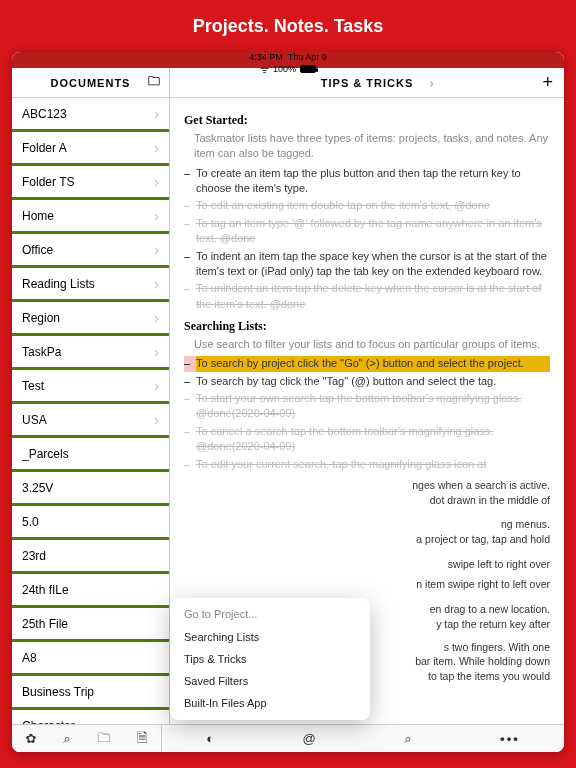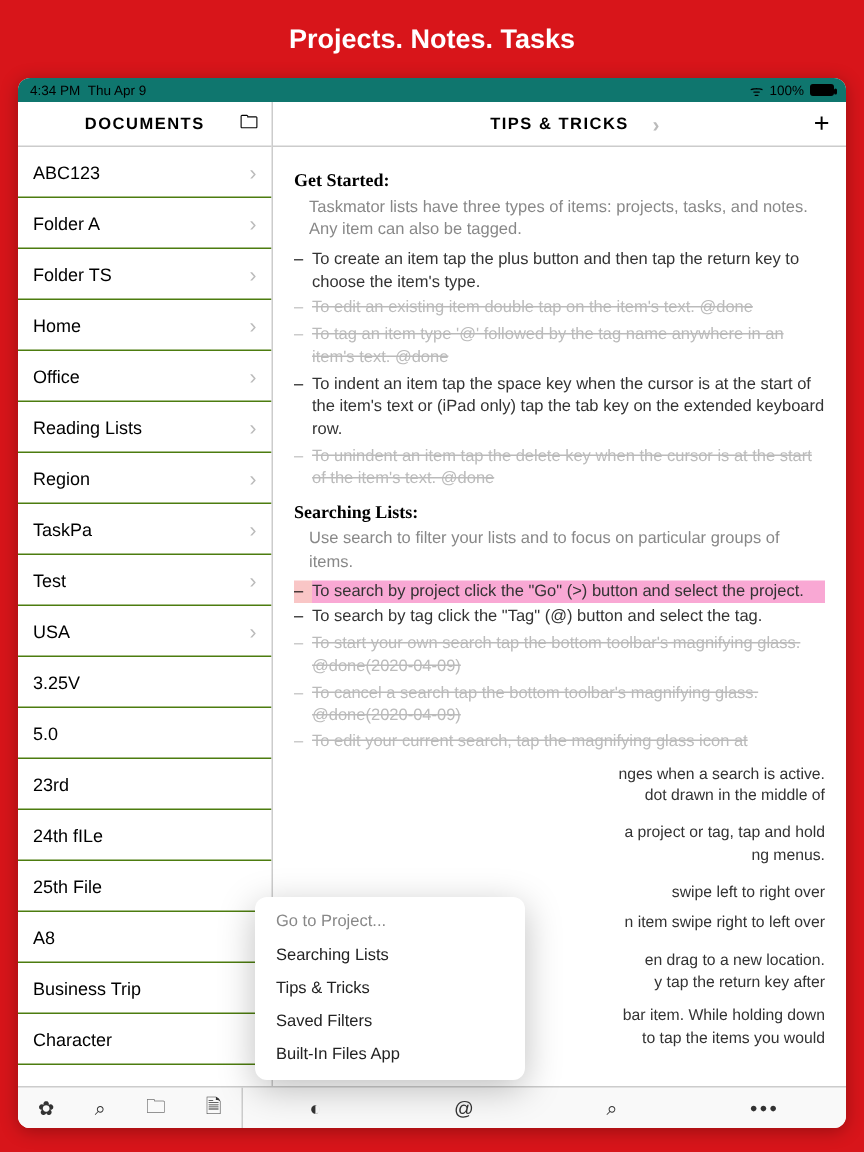--- a/index.html
+++ b/index.html
@@ -1,42 +1,42 @@
 <!DOCTYPE html>
 <html><head>
 <meta charset="utf-8">
 <style>
 *{margin:0;padding:0;box-sizing:border-box;font-family:-apple-system,BlinkMacSystemFont,"Segoe UI",Helvetica,Arial,sans-serif;}
 body{width:576px;height:768px;background:#d8151a;overflow:hidden;}
 .banner{height:52px;display:flex;align-items:center;justify-content:center;color:#fff;font-size:18px;font-weight:700;}
 .device{margin:0 12px;height:700px;background:#fff;border-radius:8px;overflow:hidden;display:flex;flex-direction:column;box-shadow:0 2px 12px rgba(0,0,0,0.3);}
-.statusbar{height:16px;background:#0f766e;display:flex;justify-content:space-between;align-items:center;padding:0 8px;font-size:9px;color:#000;}
+.statusbar{height:16px;background:#b91c1c;display:flex;justify-content:space-between;align-items:center;padding:0 8px;font-size:9px;color:#000;flex-direction:column;}
 .statusbar-right{display:flex;align-items:center;gap:4px;}
 .panes{flex:1;display:flex;overflow:hidden;position:relative;}
-.sidebar{width:170px;border-right:1px solid #ccc;display:flex;flex-direction:column;background:#fff;}
+.sidebar{width:158px;border-right:1px solid #ccc;display:flex;flex-direction:column;background:#fff;}
 .side-header{height:30px;display:flex;align-items:center;justify-content:center;border-bottom:1px solid #ccc;position:relative;font-size:11px;font-weight:600;letter-spacing:1px;}
 .side-header .folder{position:absolute;right:8px;font-size:12px;}
 .side-list{flex:1;overflow:hidden;}
-.side-item{height:34px;display:flex;align-items:center;justify-content:space-between;padding:0 10px;border-bottom:1px solid #4d7c0f;font-size:12px;}
+.side-item{height:34px;display:flex;align-items:center;justify-content:space-between;padding:0 10px;border-bottom:3px solid #4d7c0f;font-size:12px;}
 .chev{color:#bbb;font-size:14px;}
 .content{flex:1;display:flex;flex-direction:column;position:relative;}
 .content-header{height:30px;display:flex;align-items:center;justify-content:center;border-bottom:1px solid #ccc;position:relative;font-size:11px;font-weight:600;letter-spacing:1px;}
 .content-header .chev{position:absolute;right:48%;transform:translateX(60px);}
 .content-header .plus{position:absolute;right:10px;font-size:18px;font-weight:300;}
 .body{flex:1;overflow:hidden;font-size:11px;line-height:1.4;padding:8px 14px;color:#333;}
 .proj{font-weight:700;font-size:12px;color:#000;margin-top:6px;margin-bottom:2px;font-family:Liberation Serif, serif;}
 .note{color:#888;margin:2px 0 4px 10px;}
 .task{display:flex;margin:2px 0;}
 .task .dash{width:12px;flex:none;color:#000;}
 .task .txt{flex:1;}
 .done .txt{text-decoration:line-through;color:#bbb;}
 .done .dash{color:#bbb;}
-.hl .txt{background:#f9a8d4;}
+.hl .txt{background:#eab308;}
 .hl .dash{background:#f9c6c6;}
-.popup{position:absolute;left:158px;top:530px;width:180px;background:#fff;border-radius:8px;box-shadow:0 6px 24px rgba(0,0,0,0.25);padding:6px 0;font-size:11px;z-index:10;}
+.popup{position:absolute;left:158px;top:530px;width:200px;background:#fff;border-radius:8px;box-shadow:0 6px 24px rgba(0,0,0,0.25);padding:6px 0;font-size:11px;z-index:10;}
 .popup-title{padding:4px 14px 6px;color:#888;}
 .popup-item{padding:5px 14px;color:#222;}
 .toolbar{position:absolute;bottom:0;left:0;right:0;height:28px;background:#f9f9f9;border-top:1px solid #ccc;display:flex;}
 .tb-left{width:150px;display:flex;justify-content:space-around;align-items:center;border-right:1px solid #ccc;}
 .tb-right{flex:1;display:flex;justify-content:space-around;align-items:center;}
 .tb-icon{font-size:13px;color:#333;}
 .dots{letter-spacing:2px;font-weight:700;}
 .battery{display:inline-block;width:16px;height:8px;border:1px solid #000;border-radius:2px;position:relative;background:#000;}
 .battery:after{content:"";position:absolute;right:-3px;top:2px;width:2px;height:4px;background:#000;border-radius:1px;}
 .wifi{font-size:10px;}
@@ -97,20 +97,23 @@
           </div>
           <div class="side-item">
             <span>Test</span>
             <span class="chev">›</span>
           </div>
           <div class="side-item">
             <span>USA</span>
             <span class="chev">›</span>
           </div>
           <div class="side-item">
+            <span>_Parcels</span>
+          </div>
+          <div class="side-item">
             <span>3.25V</span>
           </div>
           <div class="side-item">
             <span>5.0</span>
           </div>
           <div class="side-item">
             <span>23rd</span>
           </div>
           <div class="side-item">
             <span>24th fILe</span>
@@ -179,30 +182,31 @@
           </div>
         <div class="task done">
             <span class="dash">–</span>
             <span class="txt">To edit your current search, tap the magnifying glass icon at</span>
           </div>
         <div style="height:4px"></div>
         <div style="padding-left:190px;font-size:10.5px;text-align:right;">
           <div>nges when a search is active.</div>
           <div>dot drawn in the middle of</div>
           <div style="height:10px"></div>
+          <div>ng menus.</div>
           <div>a project or tag, tap and hold</div>
-          <div>ng menus.</div>
           <div style="height:10px"></div>
           <div>swipe left to right over</div>
           <div style="height:6px"></div>
           <div>n item swipe right to left over</div>
           <div style="height:10px"></div>
           <div>en drag to a new location.</div>
           <div>y tap the return key after</div>
           <div style="height:8px"></div>
+          <div>s two fingers. With one</div>
           <div>bar item. While holding down</div>
           <div>to tap the items you would</div>
         </div>
       </div>
     </div>
 
     <div class="popup">
       <div class="popup-title">Go to Project...</div>
       <div id="popup-items">
           <div class="popup-item">Searching Lists</div>

